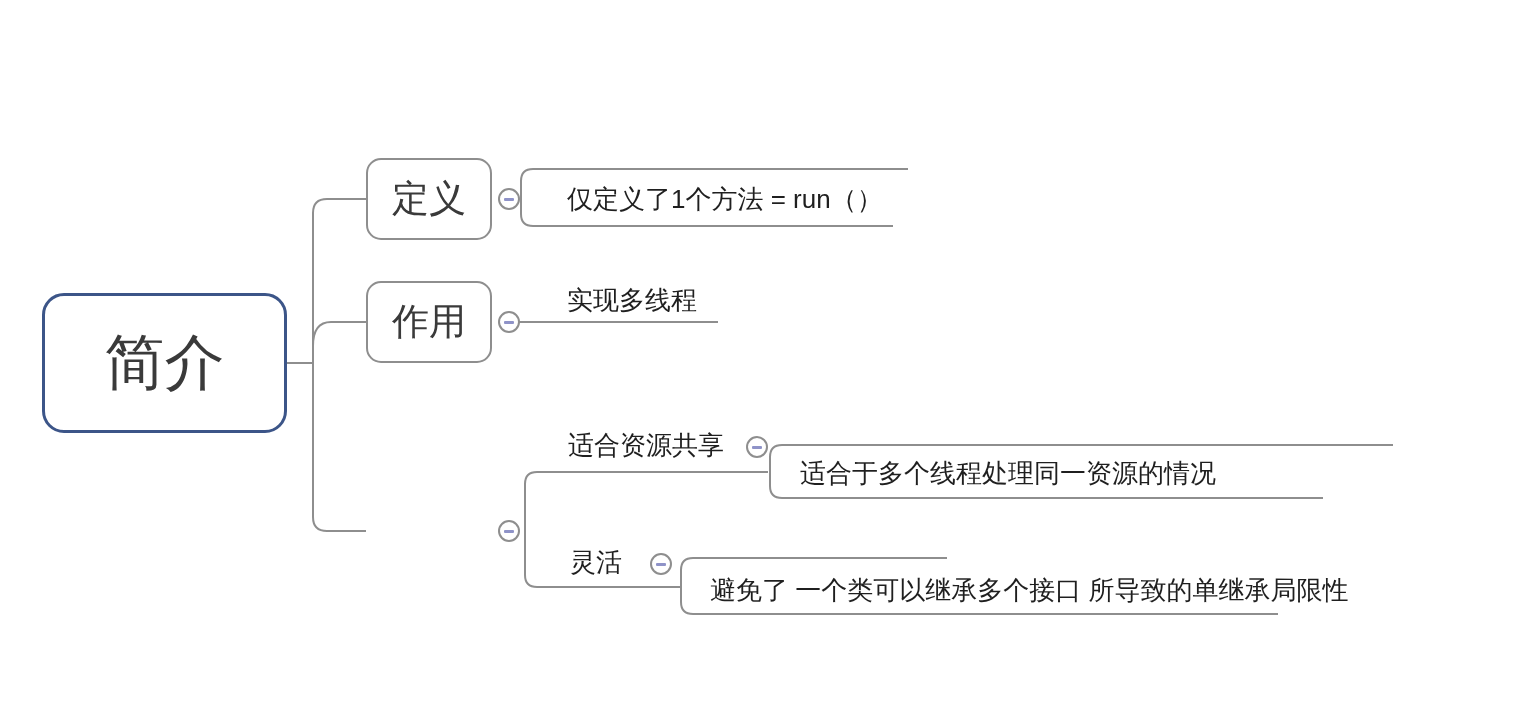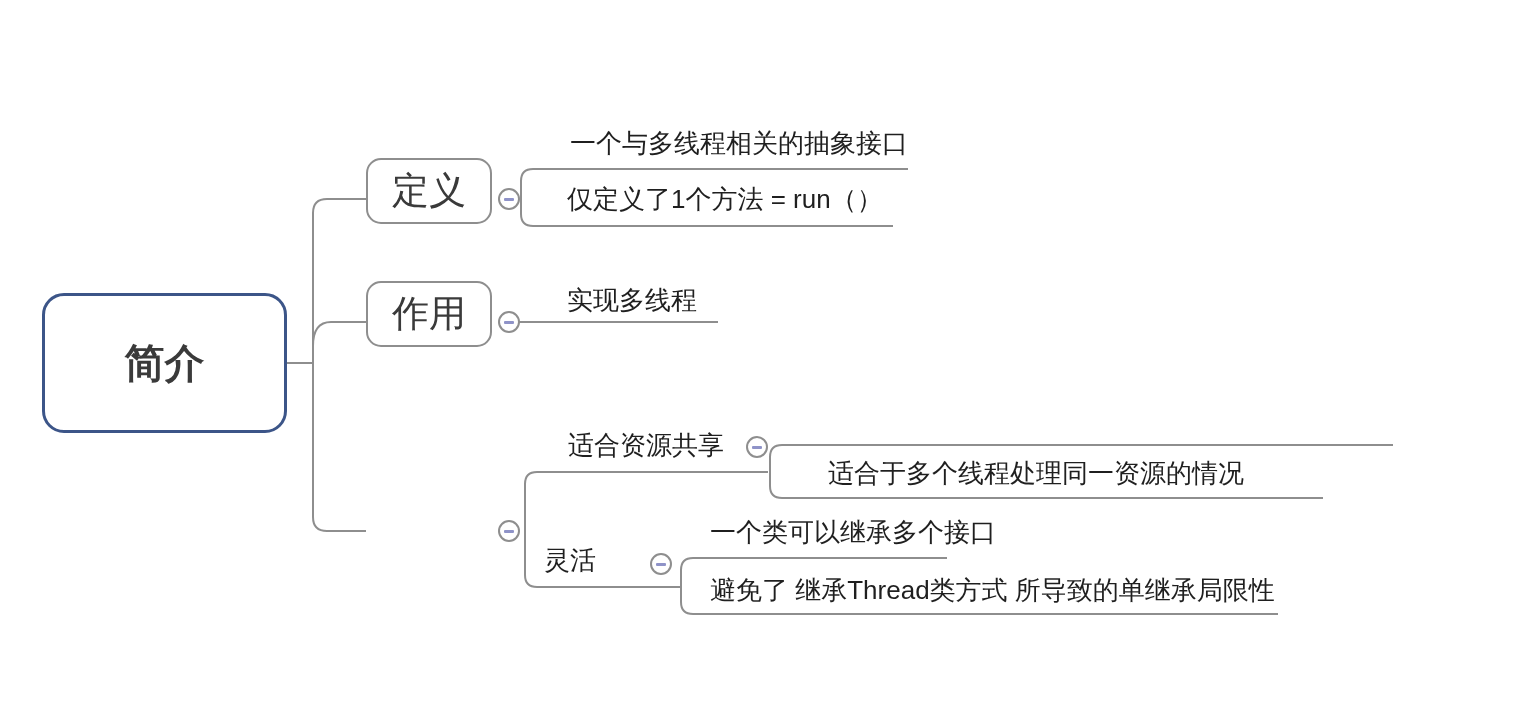--- a/index.html
+++ b/index.html
@@ -24,24 +24,24 @@
     position: absolute;
     display: flex; align-items: center; justify-content: center;
     background: var(--bg);
     color: var(--text-node);
     white-space: nowrap;
   }
   .root-box {
     left: 42px; top: 293px; width: 245px; height: 140px;
     border: 3px solid var(--accent);
     border-radius: 22px;
-    font-size: 40px; font-weight: 700;
+    font-size: 60px; font-weight: 400;
   }
   .branch-box {
-    left: 366px; width: 126px; height: 66px;
+    left: 366px; width: 126px; height: 82px;
     border: 2px solid var(--line);
     border-radius: 15px;
     font-size: 37px; font-weight: 400;
   }
   .branch-definition { top: 158px; }
   .branch-function   { top: 281px; }
   .branch-advantages { top: 490px; }
   .topic-label {
     position: absolute;
     font-size: 26px; line-height: 28px;
@@ -78,31 +78,29 @@
     <path d="M 768 472 H 537 Q 525 472 525 484 V 575 Q 525 587 537 587 H 681"></path>
     <path d="M 1393 445 H 782 Q 770 445 770 457 V 486 Q 770 498 782 498 H 1323"></path>
     <path d="M 947 558 H 693 Q 681 558 681 570 V 602 Q 681 614 693 614 H 1278"></path>
   </svg>
 
   <div class="box root-box">简介</div>
 
   <div class="box branch-box branch-definition">定义</div>
   <div class="box branch-box branch-function">作用</div>
 
-  <div class="topic-label" style="left:570px; top:129px;">一个与多线程相关的抽象接口</div>
   <div class="topic-label" style="left:567px; top:185px;">仅定义了1个方法 = run（）</div>
 
   <div class="topic-label" style="left:567px; top:286px;">实现多线程</div>
 
   <div class="topic-label" style="left:568px; top:431px;">适合资源共享</div>
-  <div class="topic-label" style="left:800px; top:459px;margin-left:28px;">适合于多个线程处理同一资源的情况</div>
+  <div class="topic-label" style="left:800px; top:459px;">适合于多个线程处理同一资源的情况</div>
 
-  <div class="topic-label" style="left:544px; top:548px;font-family:Liberation Mono, monospace;">灵活</div>
-  <div class="topic-label" style="left:710px; top:518px;">一个类可以继承多个接口</div>
-  <div class="topic-label" style="left:710px; top:576px;">避免了 继承Thread类方式 所导致的单继承局限性</div>
+  <div class="topic-label" style="left:570px; top:548px;">灵活</div>
+  <div class="topic-label" style="left:710px; top:576px;">避免了 一个类可以继承多个接口 所导致的单继承局限性</div>
 
   <div class="collapse" style="left:498px; top:188px;">
     <span class="bar"></span>
   </div>
   <div class="collapse" style="left:498px; top:311px;">
     <span class="bar"></span>
   </div>
   <div class="collapse" style="left:498px; top:520px;">
     <span class="bar"></span>
   </div>

